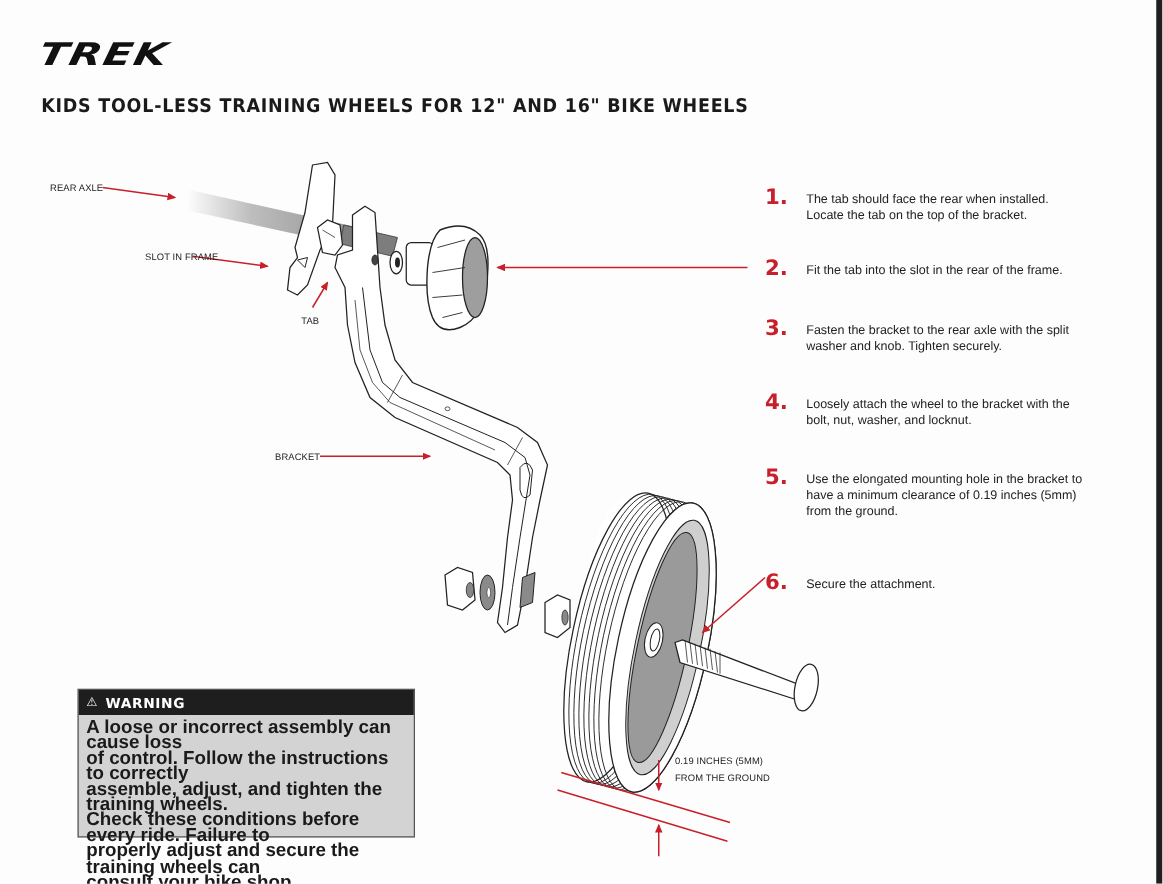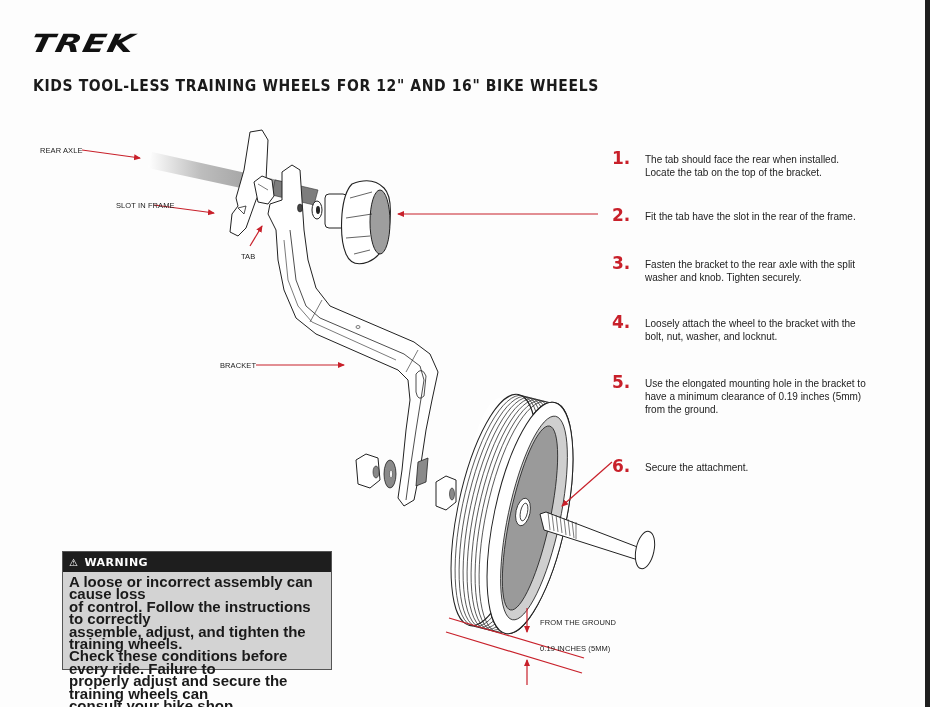--- a/index.html
+++ b/index.html
@@ -146,35 +146,35 @@
   <line x1="250" y1="246" x2="262" y2="226" stroke="#c8202a" stroke-width="1.2" marker-end="url(#arrowRed)"></line>
   <line x1="256" y1="365" x2="344" y2="365" stroke="#c8202a" stroke-width="1.2" marker-end="url(#arrowRed)"></line>
   <line x1="598" y1="214" x2="398" y2="214" stroke="#c8202a" stroke-width="1.2" marker-end="url(#arrowRed)"></line>
   <line x1="612" y1="462" x2="562" y2="506" stroke="#c8202a" stroke-width="1.2" marker-end="url(#arrowRed)"></line>
 </svg>
 
 <div class="label" style="left:40px; top:146px;">REAR AXLE</div>
 <div class="label" style="left:80px; top:201px;margin-left:36px;">SLOT IN FRAME</div>
 <div class="label" style="left:241px; top:252px;text-align:center;">TAB</div>
 <div class="label" style="left:220px; top:361px;">BRACKET</div>
-<div class="label" style="left:540px; top:644px;">0.19 INCHES (5MM)</div>
+<div class="label" style="left:540px; top:604px;">0.19 INCHES (5MM)</div>
 <div class="label" style="left:540px; top:618px;">FROM THE GROUND</div>
 
 <div class="steps">
   <div class="step" style="top:153px;">
     <span class="num">1.</span>
     <div class="txt">
       <div>The tab should face the rear when installed.</div>
       <div>Locate the tab on the top of the bracket.</div>
     </div>
   </div>
   <div class="step" style="top:210px;">
     <span class="num">2.</span>
     <div class="txt">
-      <div>Fit the tab have the slot in the rear of the frame.</div>
+      <div>Fit the tab into the slot in the rear of the frame.</div>
     </div>
   </div>
   <div class="step" style="top:258px;">
     <span class="num">3.</span>
     <div class="txt">
       <div>Fasten the bracket to the rear axle with the split</div>
       <div>washer and knob. Tighten securely.</div>
     </div>
   </div>
   <div class="step" style="top:317px;">

